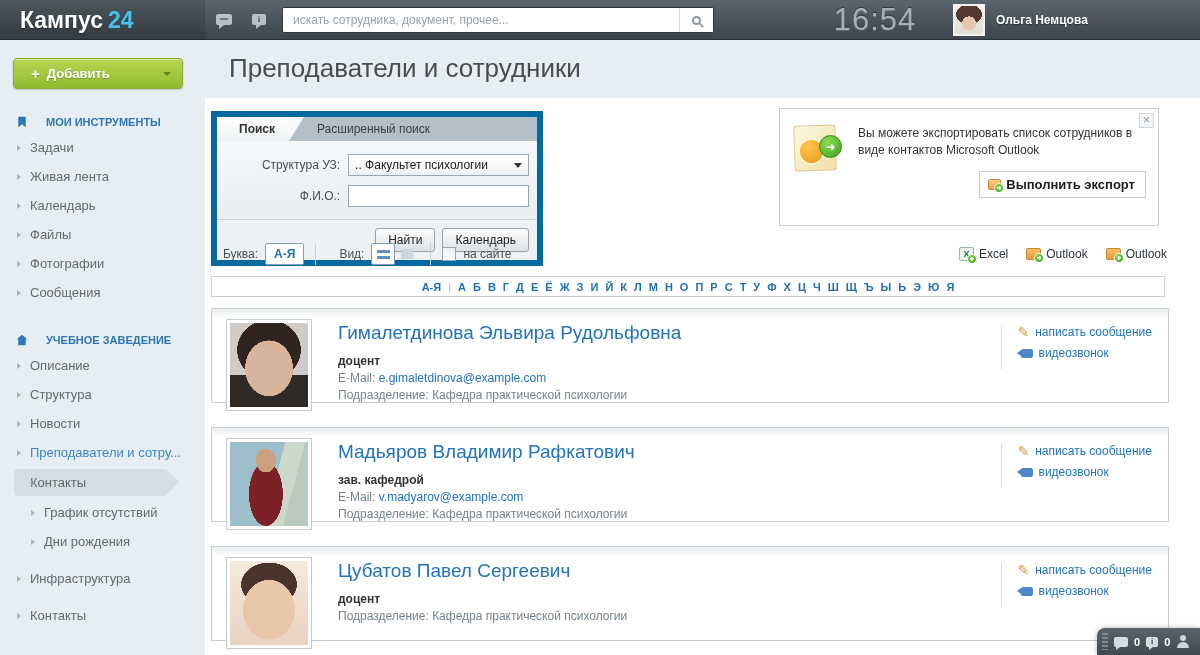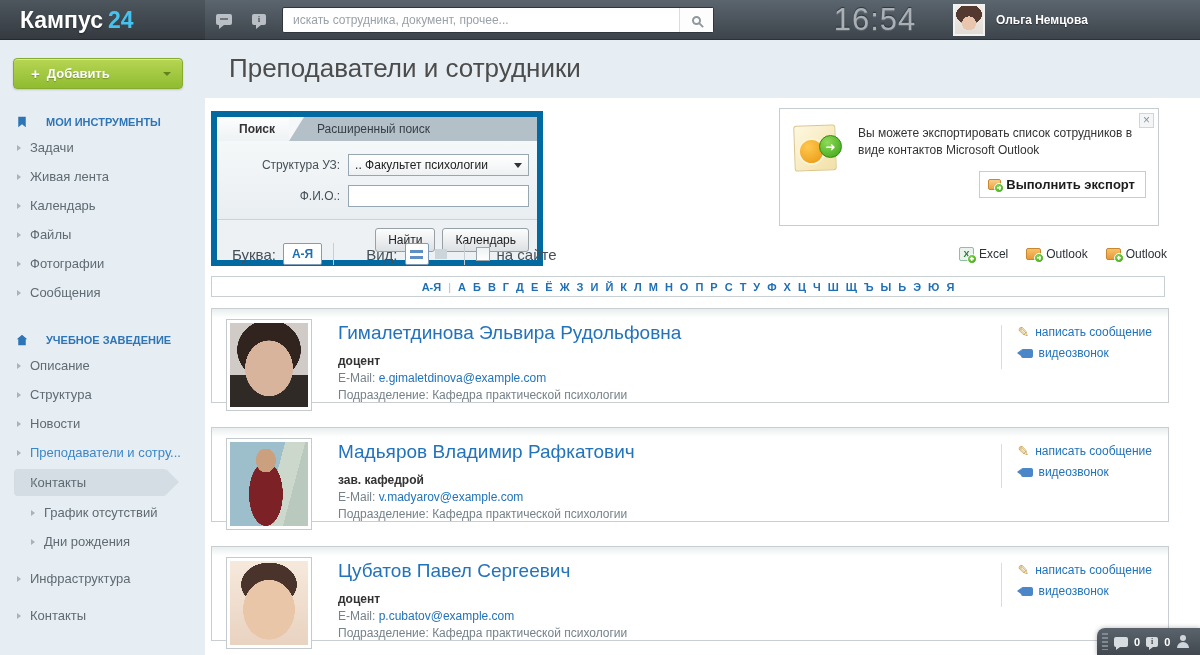--- a/index.html
+++ b/index.html
@@ -117,21 +117,21 @@
   .icon-run-export { width:13px; height:11px; background:linear-gradient(#f8cf8a,#eda23f);
     border:1px solid #c8862e; border-radius:2px; position:relative; flex:none; }
   .icon-run-export::after { content:''; position:absolute; right:-4px; bottom:-4px; width:8px; height:8px;
     border-radius:50%; border:1px solid #fff;
     background:linear-gradient(#fff,#fff) center/4px 1.5px no-repeat,
                linear-gradient(#fff,#fff) center/1.5px 4px no-repeat,
                radial-gradient(circle at 35% 30%, #85d64c, #38a315); }
 
   
   .toolbar { position:absolute; left:6px; top:142px; width:956px; height:28px; display:flex; align-items:center; }
-  .tb-label { color:#455058; font-size:15px; margin:0 7px 0 21px; }
+  .tb-label { color:#455058; font-size:12px; margin:0 7px 0 12px; }
   .btn-letter { border:1px solid #7f9db9; border-radius:2px; background:#fff; color:#1f6fb5;
     font-weight:bold; font-size:12px; padding:3px 8px; cursor:pointer; }
   .tb-div { width:1px; height:22px; background:#c7cfd4; margin:0 11px; }
   .view-btn { width:24px; height:22px; display:flex; align-items:center; justify-content:center; cursor:pointer; }
   .view-btn.active { border:1px solid #7f9db9; background:#fff; border-radius:2px; }
   .icon-bars { width:13px; height:3px; background:#5e90c5; box-shadow:0 6px 0 #5e90c5; margin-bottom:6px; }
   .icon-grid { width:12px; height:10px; background:#ccd5da; }
   .checkbox { width:14px; height:14px; border:1px solid #9aa4ab; background:linear-gradient(#eef1f2,#fff);
     margin-right:7px; cursor:pointer; }
   .tb-right { position:absolute; right:0; top:0; height:28px; display:flex; align-items:center; gap:18px; }
@@ -422,21 +422,20 @@
         </div>
       </div>
 
       <div class="card">
         <div class="photo">
             <div class="photo-img ph3"></div>
           </div>
         <div class="card-info">
           <a class="card-name">Цубатов Павел Сергеевич</a>
           <div class="card-pos">доцент</div>
-          <div class="card-line"><span>E-Mail:</span> <a>p.cubatov@example.com</a></div>
           <div class="card-line"><span>Подразделение:</span> <span>Кафедра практической психологии</span></div>
         </div>
         <div class="card-actions">
           <a class="act-link">
               <span class="icon-pencil">✎</span>
               <span>написать сообщение</span>
             </a>
           <a class="act-link">
               <span class="icon-video"></span>
               <span>видеозвонок</span>

